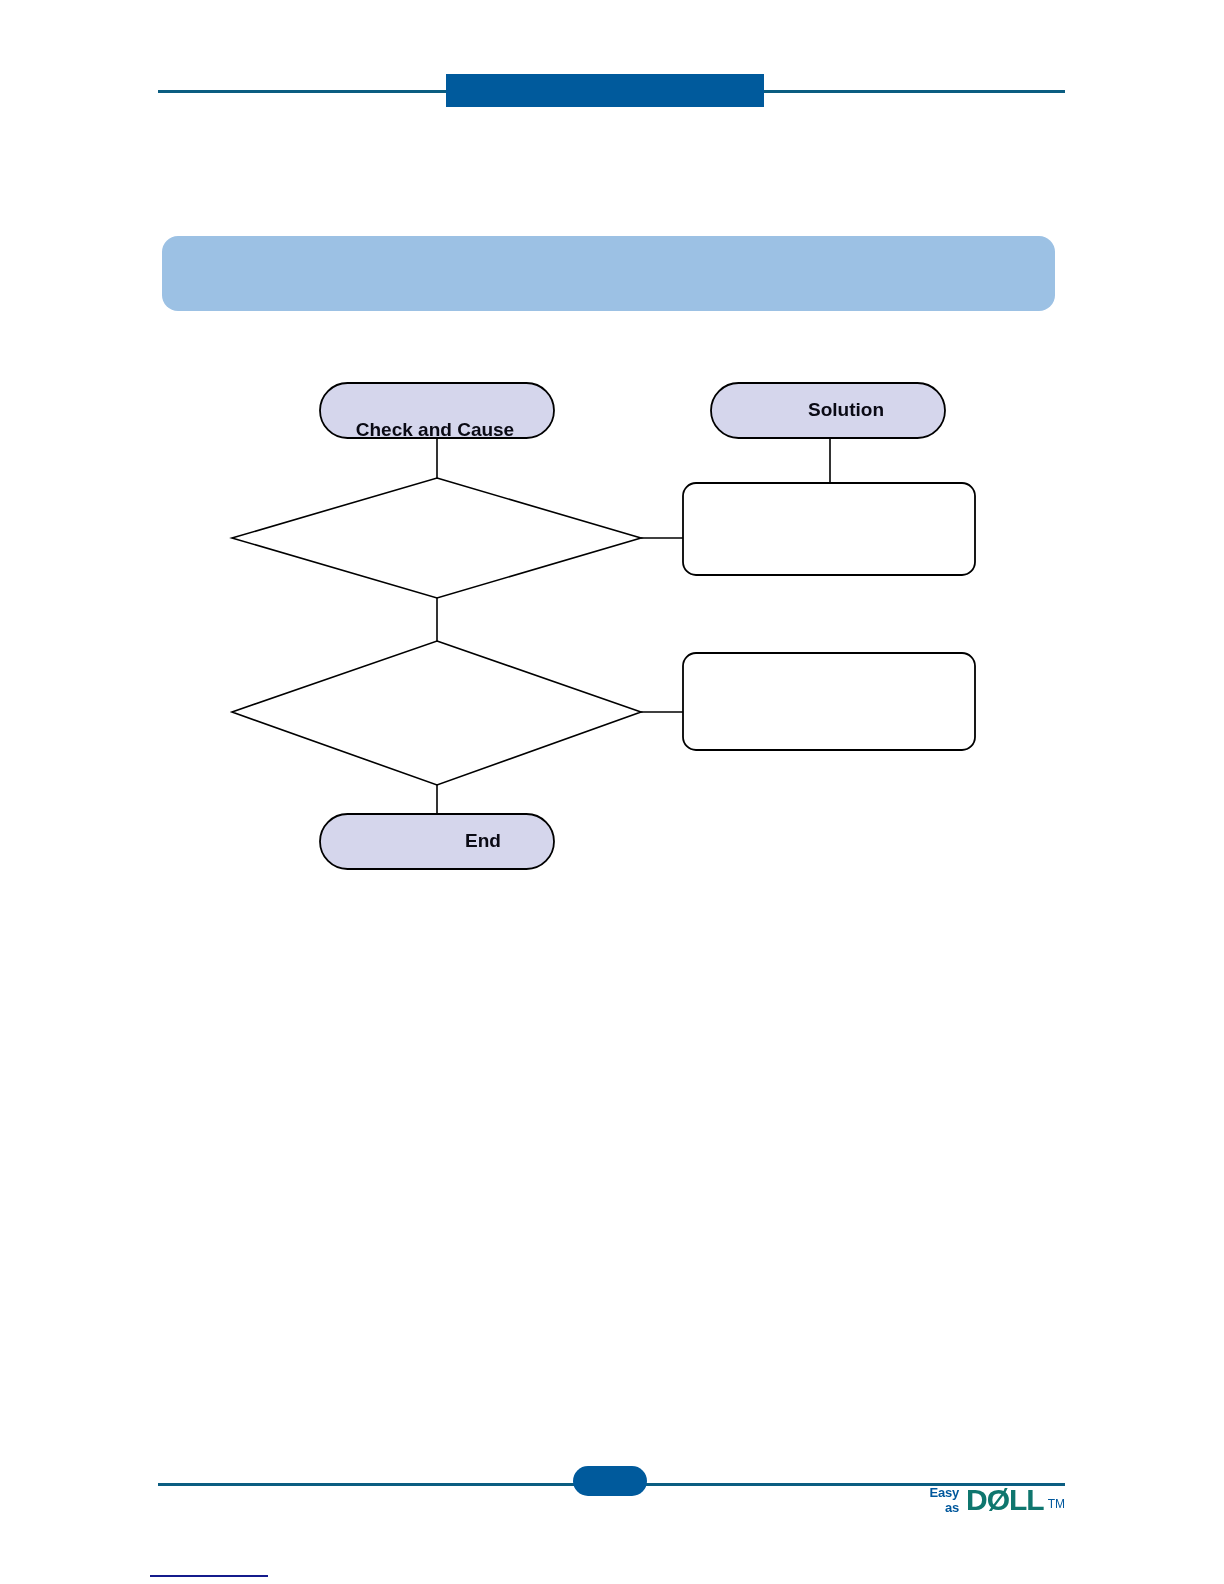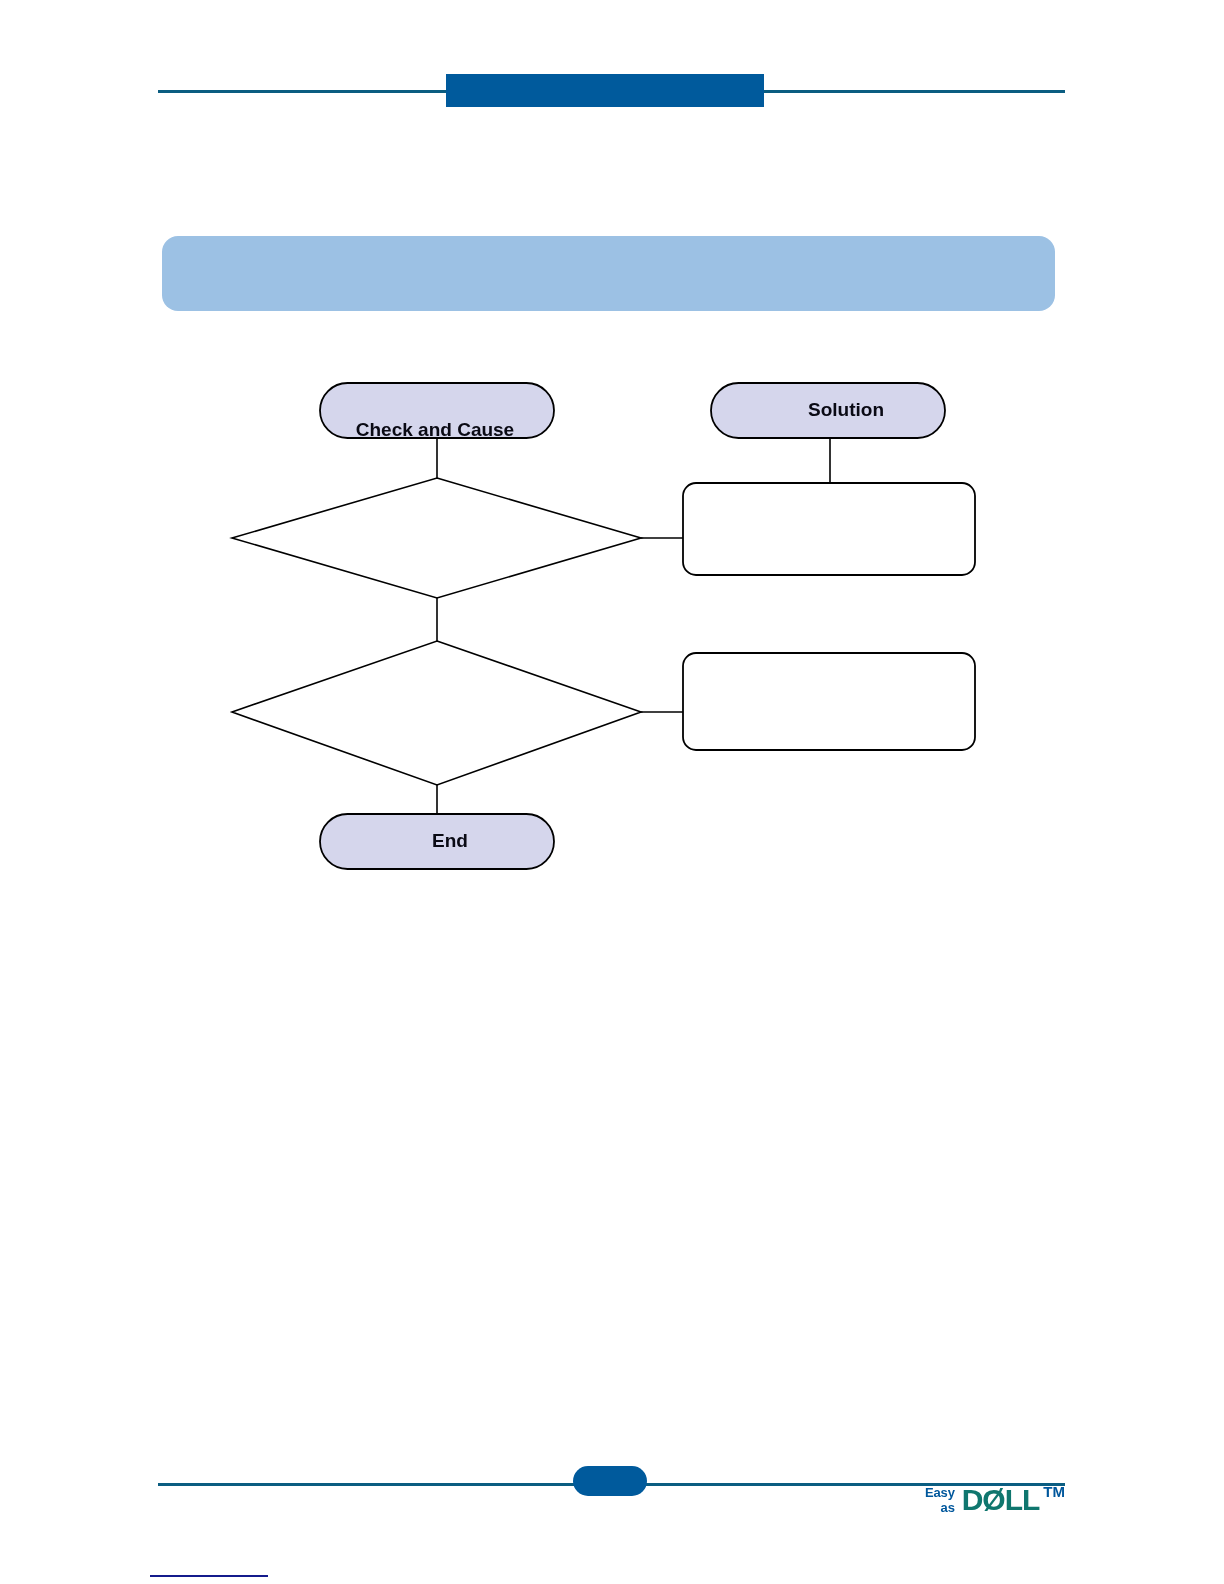--- a/index.html
+++ b/index.html
@@ -101,21 +101,21 @@
     color: #0a0a14;
     font-size: 15px;
     text-align: center;
     line-height: 1.3;
     overflow: hidden;
   }
 
   
   #label-check-cause { left: 322px; top: 399px; width: 226px; margin-top: 20px; }
   #label-solution    { left: 712px; top: 399px; width: 268px; }
-  #label-end         { left: 322px; top: 830px; width: 256px; }
+  #label-end         { left: 322px; top: 830px; width: 256px; padding-left: 33px; }
 
   #label-diamond-1 { left: 280px; top: 512px; width: 312px; height: 58px; }
   #label-diamond-2 { left: 280px; top: 684px; width: 312px; height: 58px; }
 
   #label-box-1 { left: 696px; top: 492px; width: 266px; height: 76px; }
   #label-box-2 { left: 696px; top: 662px; width: 266px; height: 76px; }
 
   
   .footer-rule {
     position: absolute;
@@ -163,25 +163,25 @@
   }
   .dell-word {
     position: relative;
     font-size: 30px;
     font-weight: bold;
     color: #0f766e;
     letter-spacing: -1px;
     line-height: 30px;
   }
   .dell-tm {
-    font-size: 15px;
-    font-weight: bold;
+    font-size: 12px;
+    font-weight: normal;
     color: #00579c;
     align-self: flex-start;
-    margin-top: 0;
+    margin-top: 14px;
     margin-left: -3px;
   }
 
   .bottom-rule {
     position: absolute;
     left: 150px;
     top: 1575px;
     width: 118px;
     height: 2px;
     background: #141b8c;

